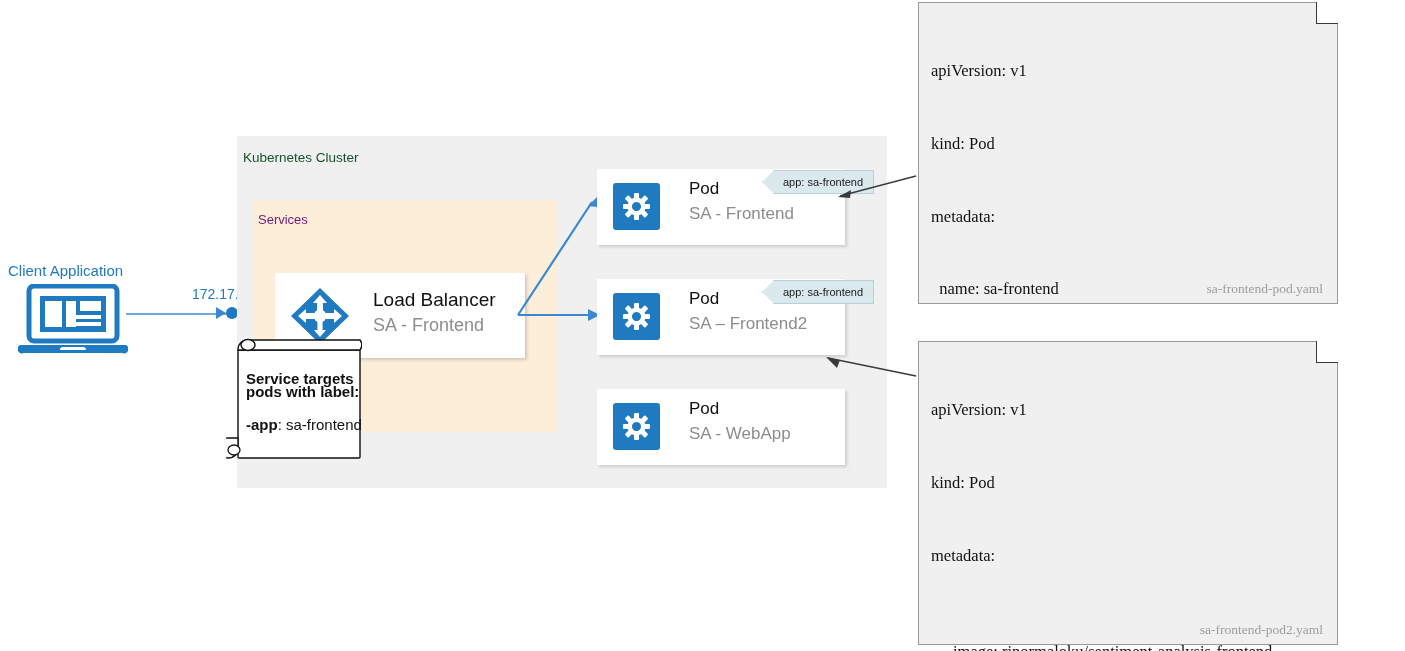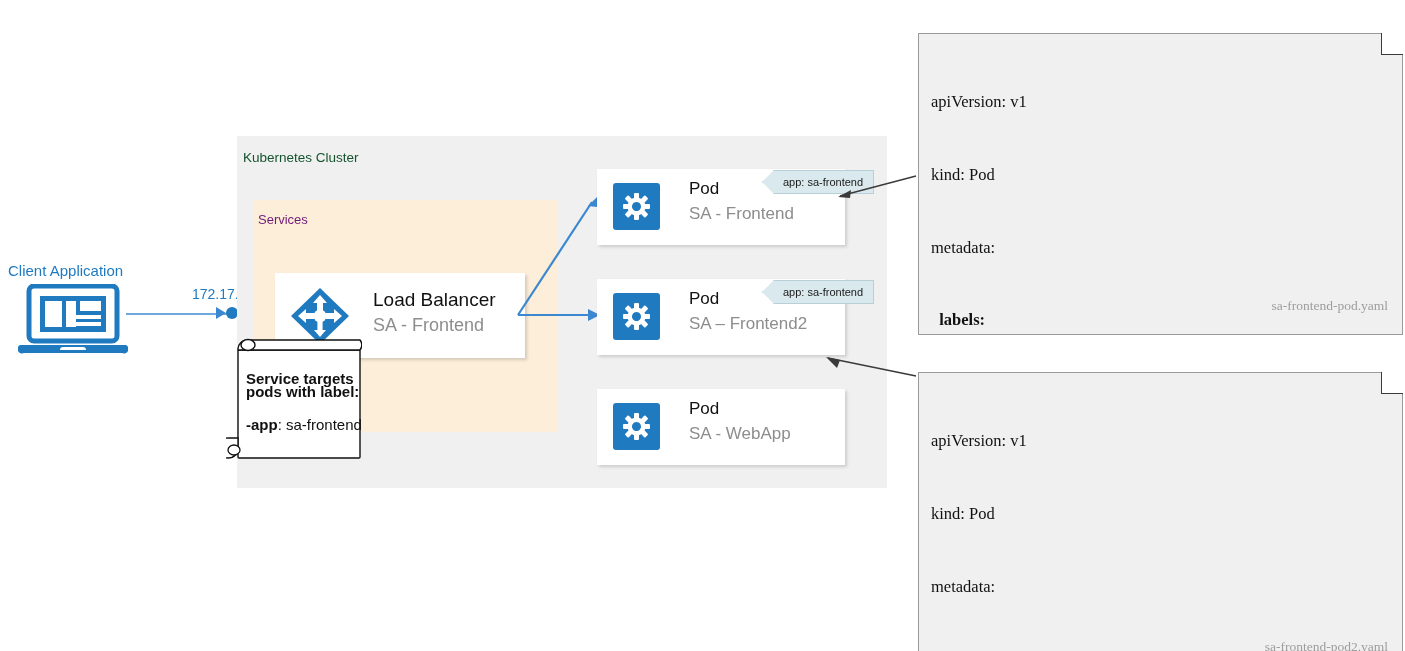--- a/index.html
+++ b/index.html
@@ -121,40 +121,39 @@
     clip-path: polygon(12px 0, 100% 0, 100% 100%, 12px 100%, 0 50%);
   }
   #tag-1 { left:762px; top:170px; }
   #tag-2 { left:762px; top:280px; }
 
   
   #leaders { position:absolute; left:0; top:0; width:1405px; height:651px; pointer-events:none; }
 
   
   .yaml-doc {
-    position:absolute; width:485px;
+    position:absolute; width:420px;
     background:#f0f0f0; border:1.2px solid #9a9a9a;
     font-family:"Liberation Serif", serif;
-    margin-top:31px;
   }
   #yaml-1 { left:918px; top:2px; height:302px; }
   #yaml-2 { left:918px; top:341px; height:304px; }
   .fold {
     position:absolute; right:-1px; top:-1px; width:22px; height:22px;
     background:#ffffff;
     border-left:1.3px solid #3a3a3a; border-bottom:1.3px solid #3a3a3a;
   }
   .yaml-lines {
     position:absolute; left:12px; top:8px; right:10px;
     font-size:16.5px; color:#111; line-height:24.2px;
     white-space:pre;
   }
   .yaml-lines .b { font-weight:bold; }
   .yaml-file {
-    position:absolute; right:14px; bottom:20px;
+    position:absolute; right:14px; bottom:6px;
     font-size:13.5px; color:#9d9d9d; white-space:nowrap;
     font-family:"Liberation Serif", serif;
   }
 </style>
 </head>
 <body>
 
 <div class="stage">
 
   <div id="client-label">Client Application</div>
@@ -288,20 +287,21 @@
     <path d="M838 197 l13 -7 l-1 8 z" fill="#3a3a3a"></path>
     <path d="M826 357 l14 3 l-3 8 z" fill="#3a3a3a"></path>
   </svg>
 
   <div class="yaml-doc" id="yaml-1">
     <div class="fold"></div>
     <div class="yaml-lines">
       <div>apiVersion: v1</div>
       <div>kind: Pod</div>
       <div>metadata:</div>
+      <div>  name: sa-frontend</div>
       <div class="b">  labels:</div>
       <div class="b">    app: sa-frontend</div>
       <div>spec:</div>
       <div>  containers:</div>
       <div>   - image: rinormaloku/sentiment-analysis-frontend</div>
       
       
       
     </div>
     <div class="yaml-file">sa-frontend-pod.yaml</div>

